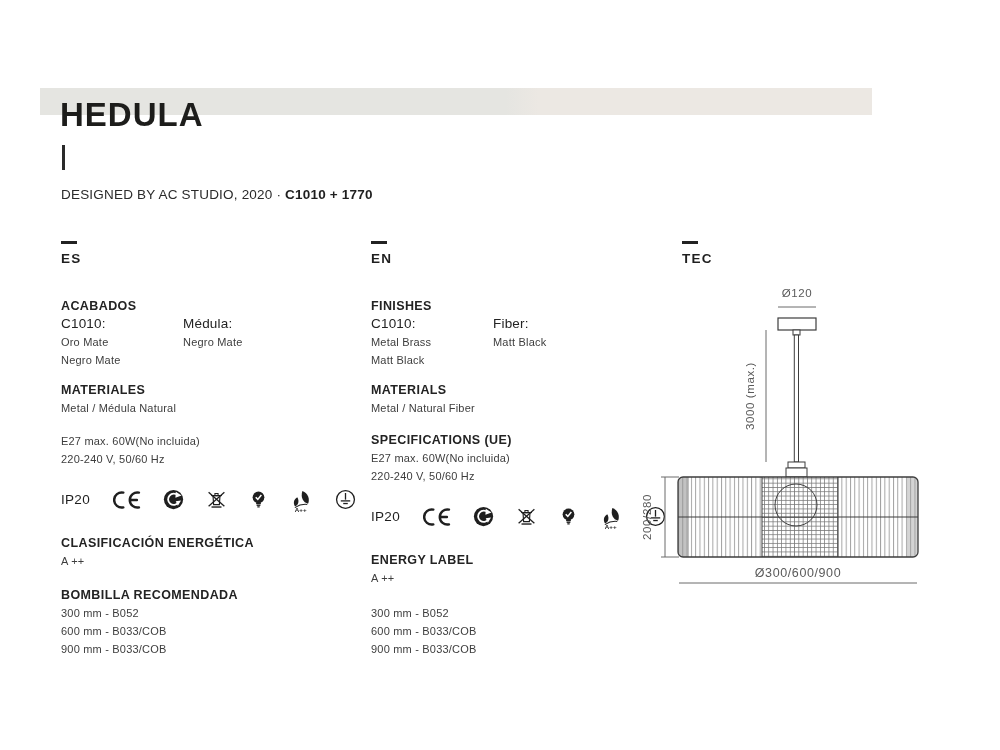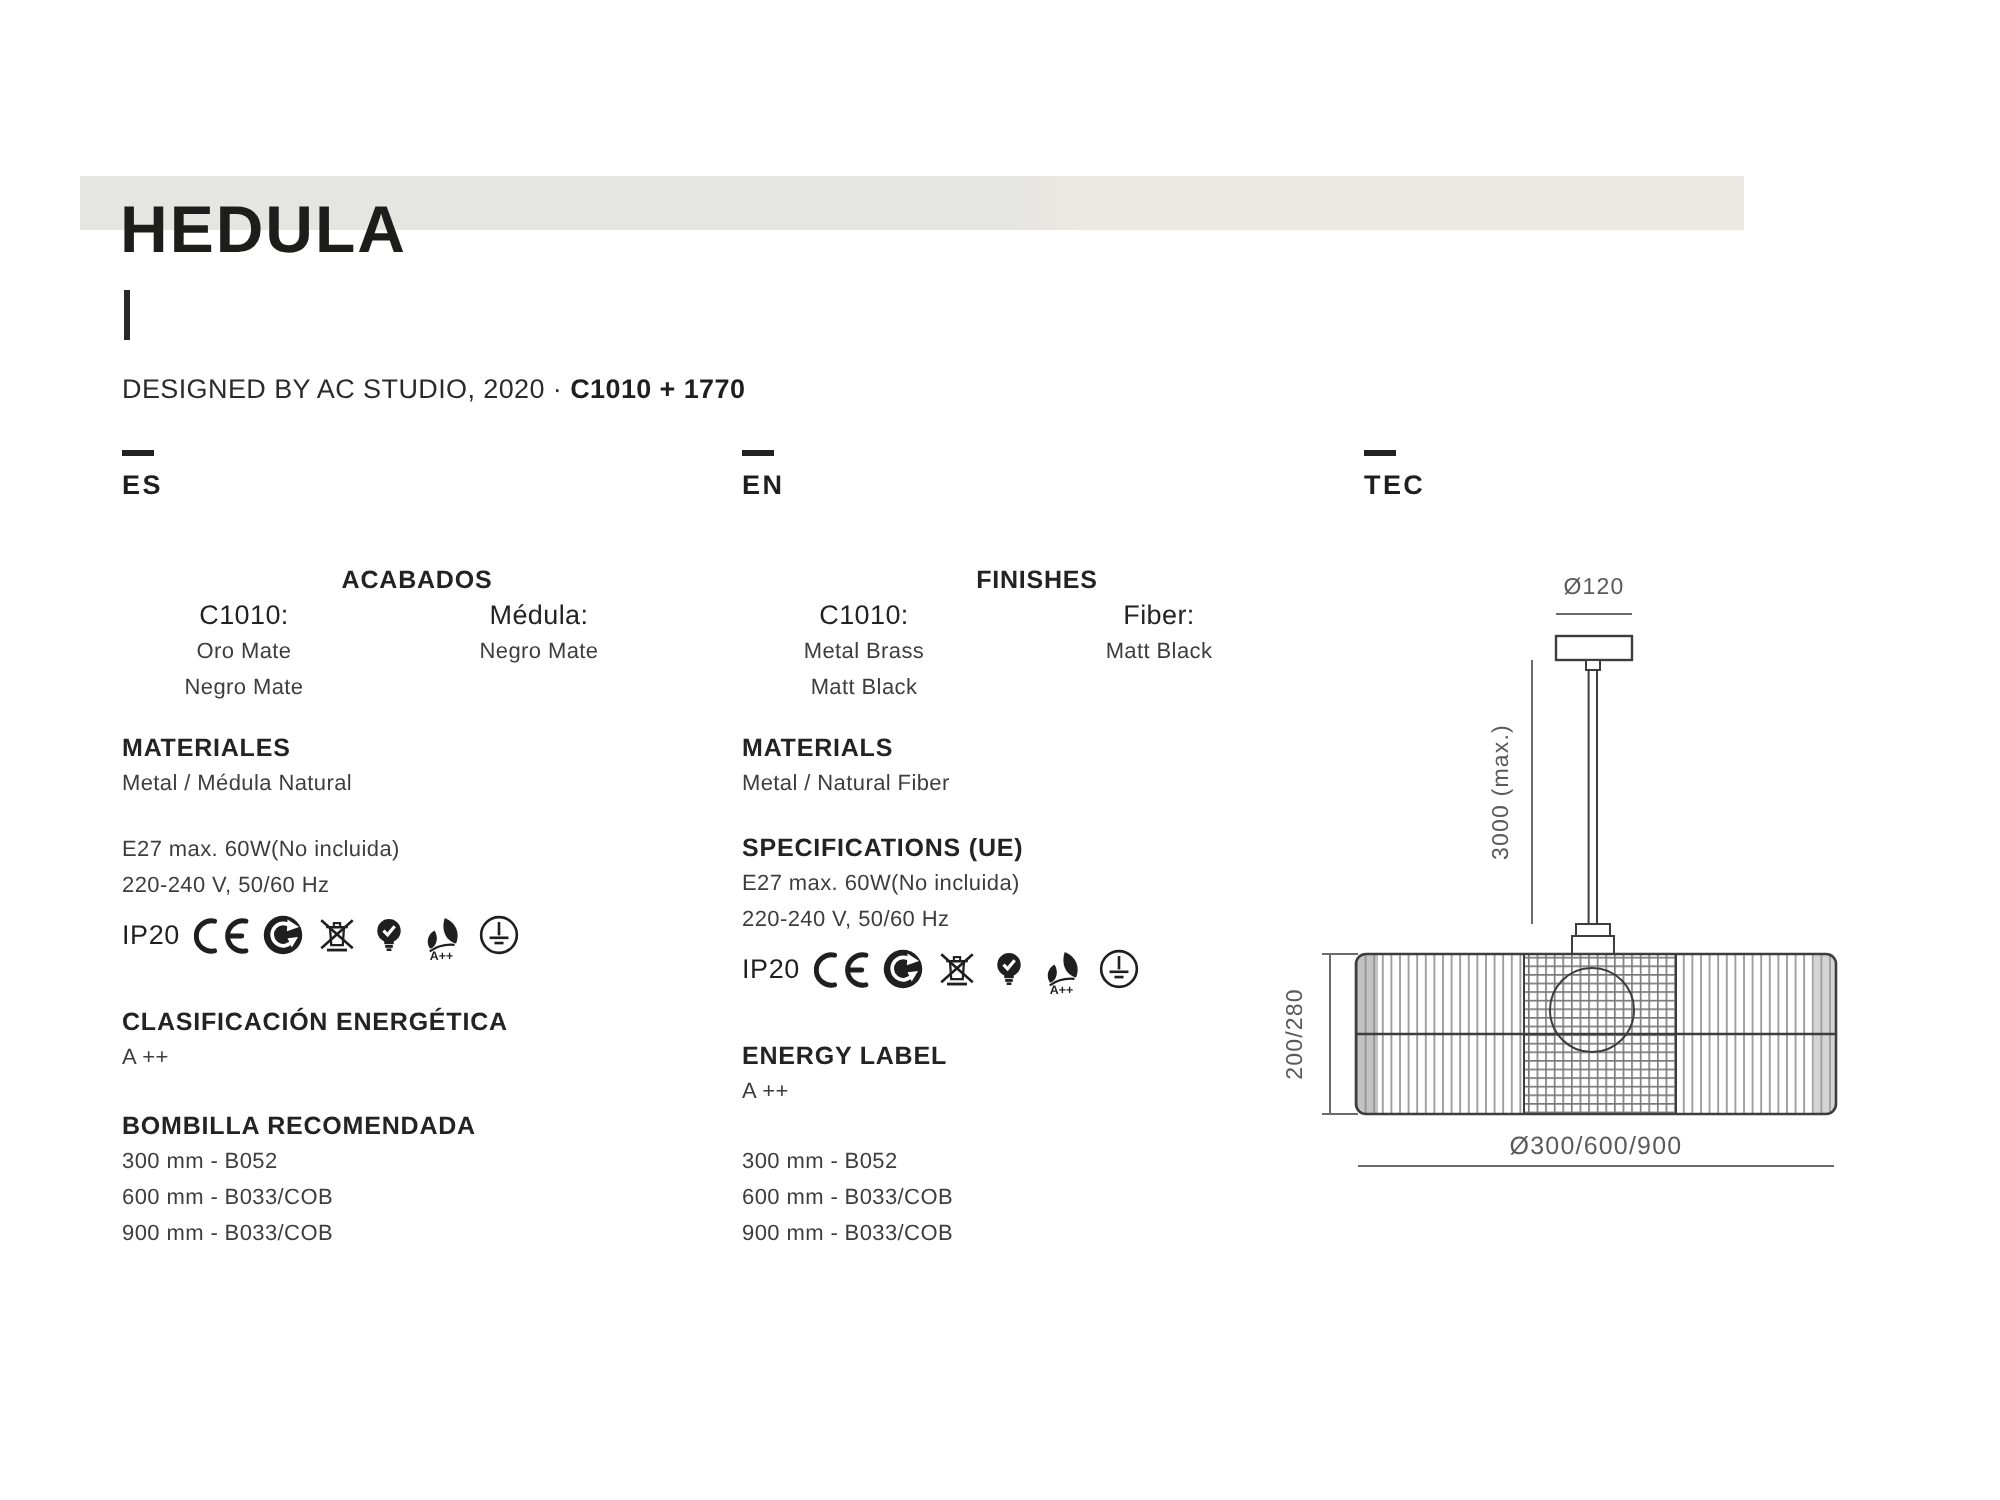--- a/index.html
+++ b/index.html
@@ -14,32 +14,32 @@
     background:linear-gradient(90deg,#e5e5e1 0%,#e5e5e1 56%,#ece8e3 60%,#ece8e3 100%);
   }
   .title{
     position:absolute;left:60px;top:95px;margin:0;
     font-size:33px;font-weight:700;letter-spacing:1px;color:#1d1d1b;line-height:40px;
   }
   .title-tick{position:absolute;left:62px;top:145px;width:3px;height:25px;background:#2a2a2a;}
   .byline{position:absolute;left:61px;top:187px;font-size:13.5px;color:#2b2b2b;letter-spacing:.2px;}
   .byline b{font-weight:700;color:#1f1f1f;}
   
-  .col{position:absolute;top:225px;width:295px;}
+  .col{position:absolute;top:241px;width:295px;}
   .dash{width:16px;height:2.5px;background:#222;margin-bottom:7px;}
   .lang{font-size:13.5px;font-weight:700;letter-spacing:1.2px;color:#1f1f1f;line-height:16px;margin-bottom:31px;}
   .slabel{font-size:12.5px;font-weight:700;letter-spacing:.4px;color:#232323;line-height:17px;}
   .body{font-size:11px;color:#3d3d3d;letter-spacing:.2px;line-height:18px;}
   .subhead{font-size:13.5px;font-weight:400;color:#232323;letter-spacing:.2px;line-height:18px;}
   .two-col{display:grid;grid-template-columns:122px auto;}
-  .sec-finishes{margin-bottom:13px;text-align:center;}
+  .sec-finishes{margin-bottom:13px;}
   .sec-materials{margin-bottom:15px;}
   .sec-specs{margin-bottom:0;}
   .sec-energy{margin-bottom:17px;}
-  .cert-row{display:flex;align-items:center;gap:6px;height:26px;margin-top:3px;margin-bottom:22px;}
+  .cert-row{display:flex;align-items:center;gap:6px;height:26px;margin-top:19px;margin-bottom:22px;justify-content:space-between;}
   .ip{font-size:13.5px;color:#1f1f1f;letter-spacing:.3px;margin-right:1px;}
   .ic{display:block;}
   .ic-ce{width:28px;height:20px;}
   .ic-rec{width:21px;height:21px;}
   .ic-weee{width:21px;height:21px;}
   .ic-bulb{width:19px;height:23px;}
   .ic-leaf{width:23px;height:26px;margin-top:3px;}
   .ic-gnd{width:21px;height:21px;}
   
   .tec-svg{position:absolute;left:635px;top:272px;}

